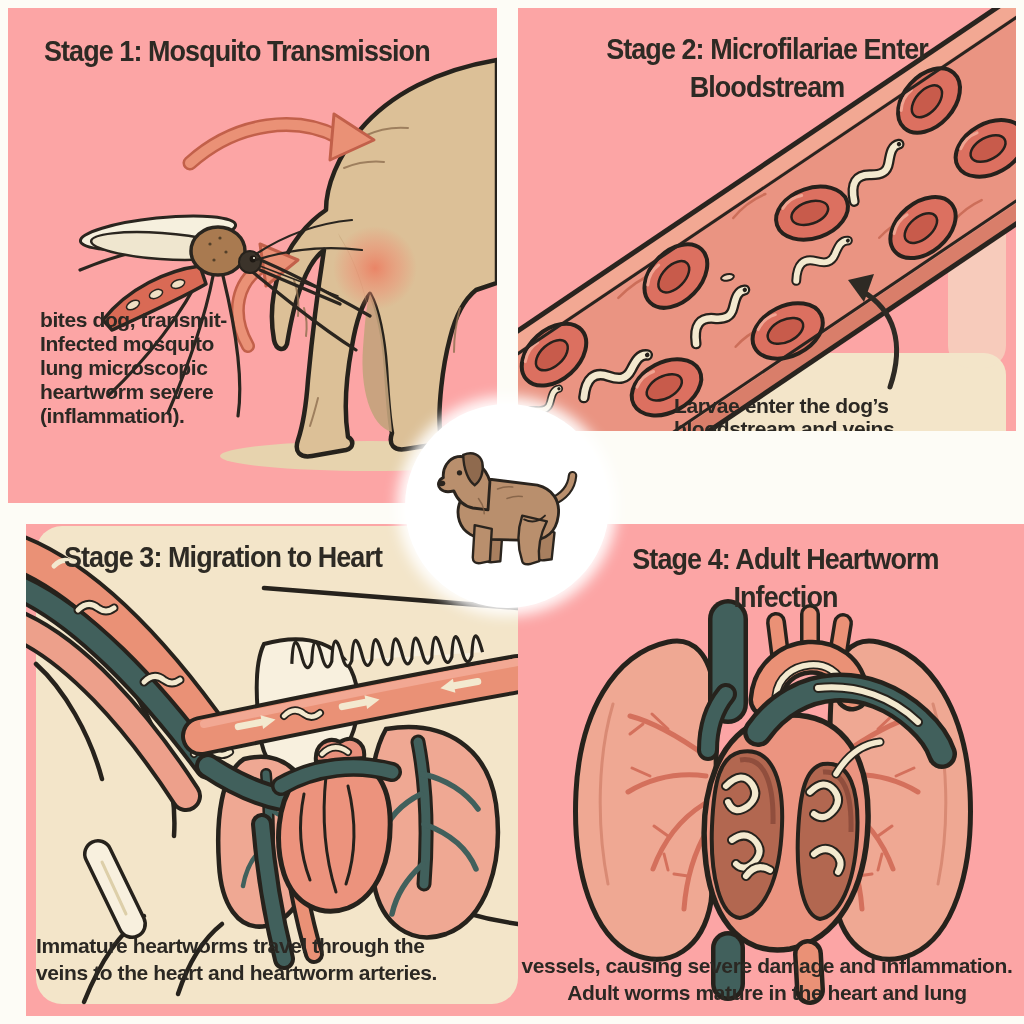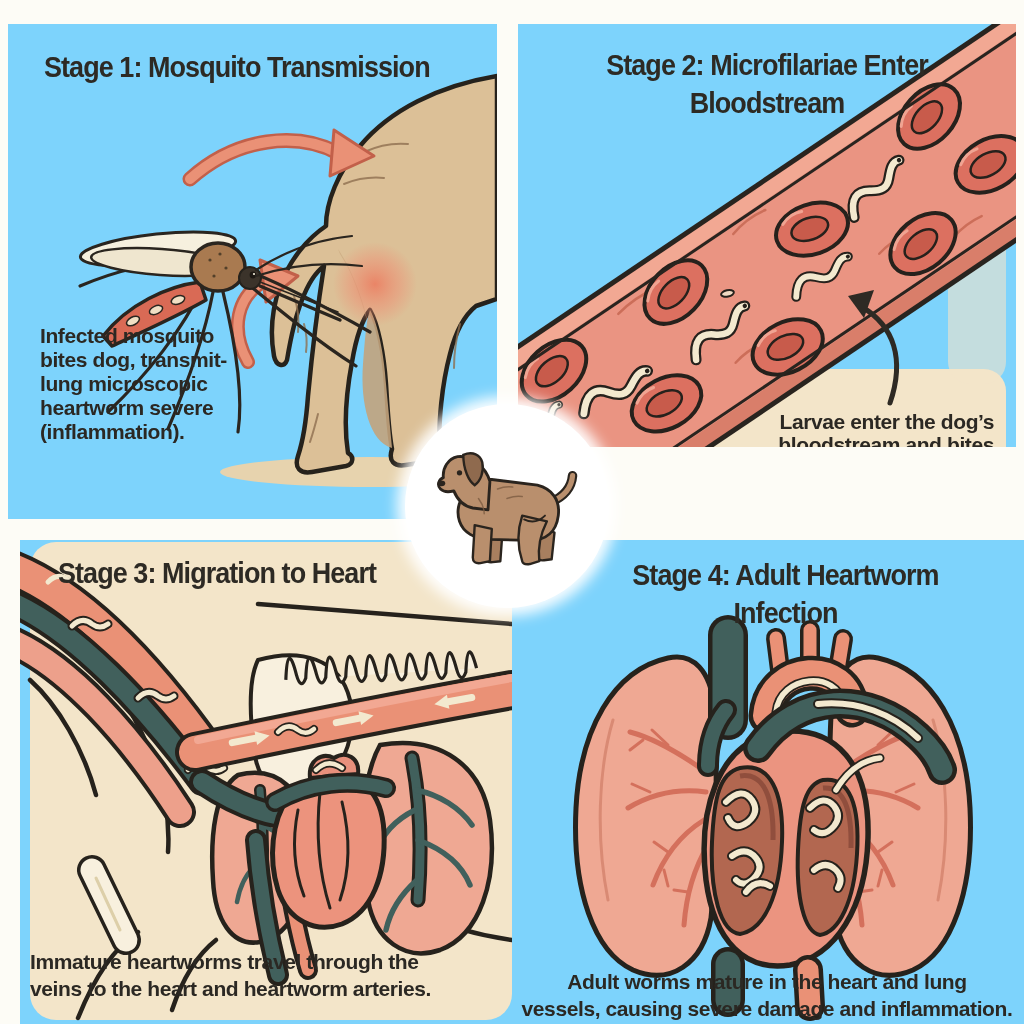--- a/index.html
+++ b/index.html
@@ -1,45 +1,45 @@
 <!DOCTYPE html>
 <html><head>
 <meta charset="utf-8">
 <style>
   html,body{margin:0;padding:0;}
   body{
     width:1024px;height:1024px;position:relative;overflow:hidden;
     background:#fdfcf6;
     font-family:"Liberation Sans",sans-serif;
   }
-  .panel{position:absolute;background:#7dd3fc;overflow:hidden;margin-top:16px;}
+  .panel{position:absolute;background:#fca5a5;overflow:hidden;}
   .panel svg{position:absolute;left:0;top:0;z-index:1;}
   #panel-1{left:8px;top:8px;width:489px;height:495px;}
   #panel-2{left:518px;top:8px;width:498px;height:423px;}
-  #panel-3{left:20px;top:524px;width:492px;height:492px;padding-left:12px;}
+  #panel-3{left:26px;top:524px;width:492px;height:492px;padding-left:12px;}
   #panel-4{left:518px;top:524px;width:498px;height:492px;padding-left:37px;}
 
   .title{
     position:absolute;z-index:3;font-weight:700;color:#2d2a24;
     font-size:29px;line-height:38px;letter-spacing:-1px;
     transform:scaleX(.93);
   }
   .title.left{transform-origin:left top;}
   .title.center{left:0;width:100%;text-align:center;transform-origin:center top;}
   #panel-1 .title{left:36px;top:24px;}
   #panel-2 .title{top:22px;}
   #panel-3 .title{left:38px;top:14px;}
   #panel-4 .title{top:16px;}
 
   .caption{
     position:absolute;z-index:3;font-weight:700;color:#2b2823;
     font-size:21px;line-height:24px;letter-spacing:-0.4px;
   }
   #panel-1 .caption{left:32px;top:300px;width:240px;text-align:left;}
-  #panel-2 .caption{right:22px;top:386px;width:320px;text-align:right;line-height:23px;}
+  #panel-2 .caption{right:22px;top:386px;width:320px;text-align:left;line-height:23px;}
   #panel-3 .caption{left:10px;top:408px;width:472px;text-align:left;line-height:27px;}
   #panel-4 .caption{left:0;top:428px;width:498px;text-align:center;line-height:27px;}
 
   #center-badge{
     position:absolute;left:405px;top:404px;width:204px;height:204px;z-index:5;
     background:#ffffff;border-radius:50%;
     box-shadow:0 0 14px 8px rgba(255,255,255,.95);
   }
   #center-badge svg{position:absolute;left:26px;top:34px;}
 </style>
@@ -126,22 +126,22 @@
         <path d="M252,258 L330,288" stroke-width="1.6"></path>
         <path d="M248,246 C280,225 312,215 344,212" stroke-width="2.2"></path>
         <path d="M248,252 C285,240 322,238 354,242" stroke-width="2.2"></path>
       </g>
     </g>
   </svg>
   <div class="title left">
     <div>Stage 1: Mosquito Transmission</div>
   </div>
   <div class="caption">
+    <div>bites dog, transmit-</div>
     <div>Infected mosquito</div>
-    <div>bites dog, transmit-</div>
     <div>lung microscopic</div>
     <div>heartworm severe</div>
     <div>(inflammation).</div>
   </div>
 </div>
 
 <div class="panel" id="panel-2">
   <svg width="498" height="495" viewBox="0 0 498 495">
     <defs>
       <g id="rbc">
@@ -203,21 +203,21 @@
       <path d="M372,379 C387,335 376,302 344,283" fill="none" stroke="#2e2a24" stroke-width="5" stroke-linecap="round"></path>
       <polygon points="330,272 356,266 346,294" fill="#2e2a24"></polygon>
     </g>
   </svg>
   <div class="title center">
     <div>Stage 2: Microfilariae Enter</div>
     <div>Bloodstream</div>
   </div>
   <div class="caption">
     <div>Larvae enter the dog’s</div>
-    <div>bloodstream and bites</div>
+    <div>bloodstream and veins</div>
     <div>heartworms.</div>
   </div>
 </div>
 
 <div class="panel" id="panel-3">
   <svg width="492" height="492" viewBox="0 0 492 492">
     <rect x="10" y="2" width="482" height="478" rx="26" fill="#f3e5c9"></rect>
 
     <g stroke="#26221c" stroke-width="4.5" fill="none" stroke-linecap="round">
       <path d="M238,64 C330,72 420,78 492,84"></path>
@@ -425,22 +425,22 @@
       <path d="M210,424 L210,460" stroke="#41605c" stroke-width="25"></path>
       <path d="M290,430 L292,466" stroke="#26221c" stroke-width="30"></path>
       <path d="M290,430 L292,466" stroke="#ea9176" stroke-width="21"></path>
     </g>
   </svg>
   <div class="title center">
     <div>Stage 4: Adult Heartworm</div>
     <div>Infection</div>
   </div>
   <div class="caption">
+    <div>vessels, causing severe damage and inflammation.</div>
     <div>Adult worms mature in the heart and lung</div>
-    <div>vessels, causing severe damage and inflammation.</div>
   </div>
 </div>
 
 <div id="center-badge">
   <svg width="152" height="140" viewBox="0 0 160 140">
 
     <path d="M126,64 C140,58 148,48 149,36" stroke="#2a241e" stroke-width="10" fill="none" stroke-linecap="round"></path>
     <path d="M126,64 C140,58 148,48 149,36" stroke="#b98f6d" stroke-width="5.5" fill="none" stroke-linecap="round"></path>
 
     <path d="M60,90 L58,122 q0,6 7,5 l8,-1 l2,-28 Z" fill="#a87f5f" stroke="#2a241e" stroke-width="2.5" stroke-linejoin="round"></path>

